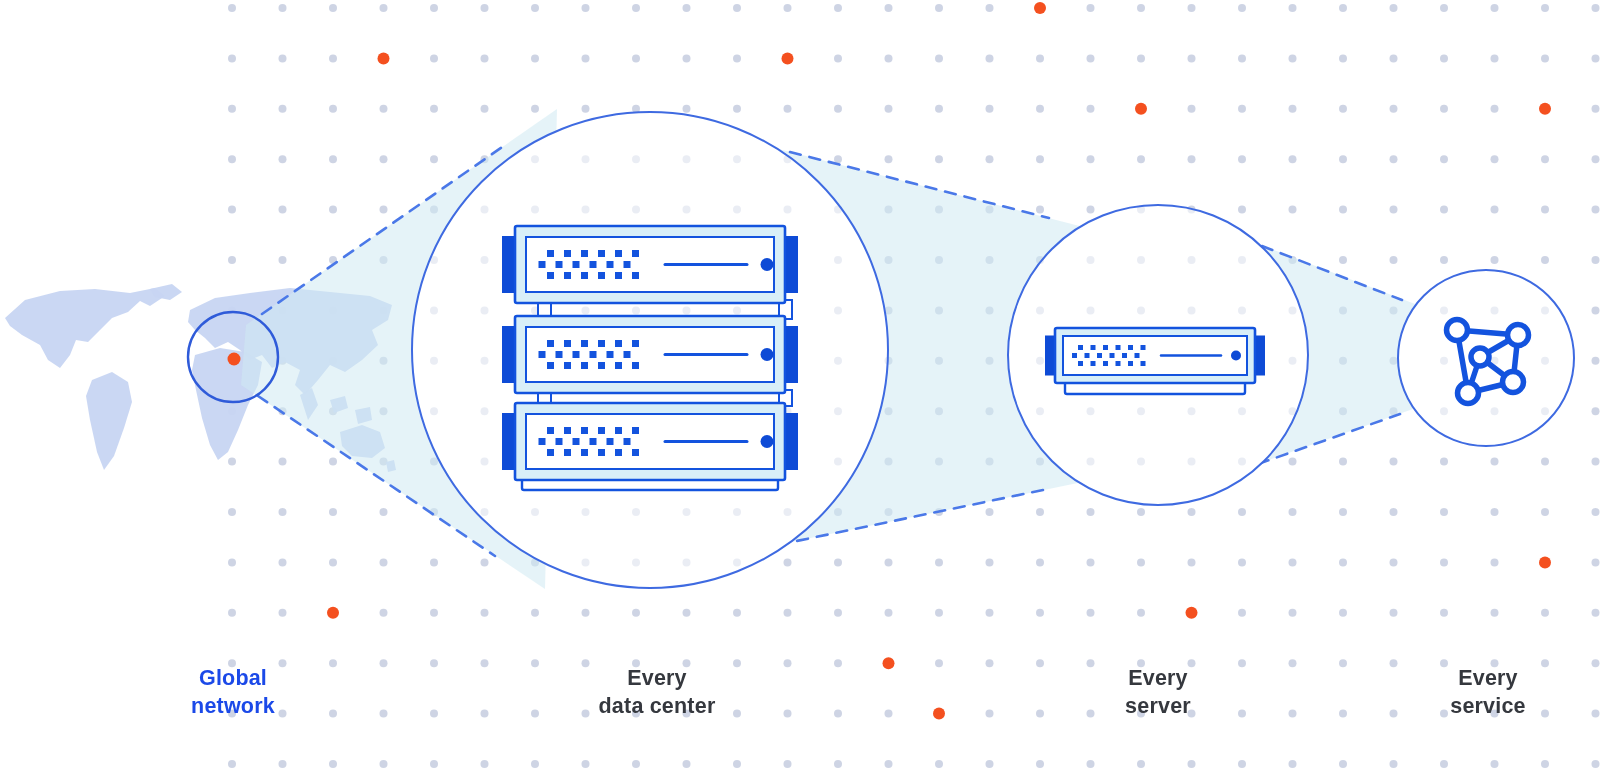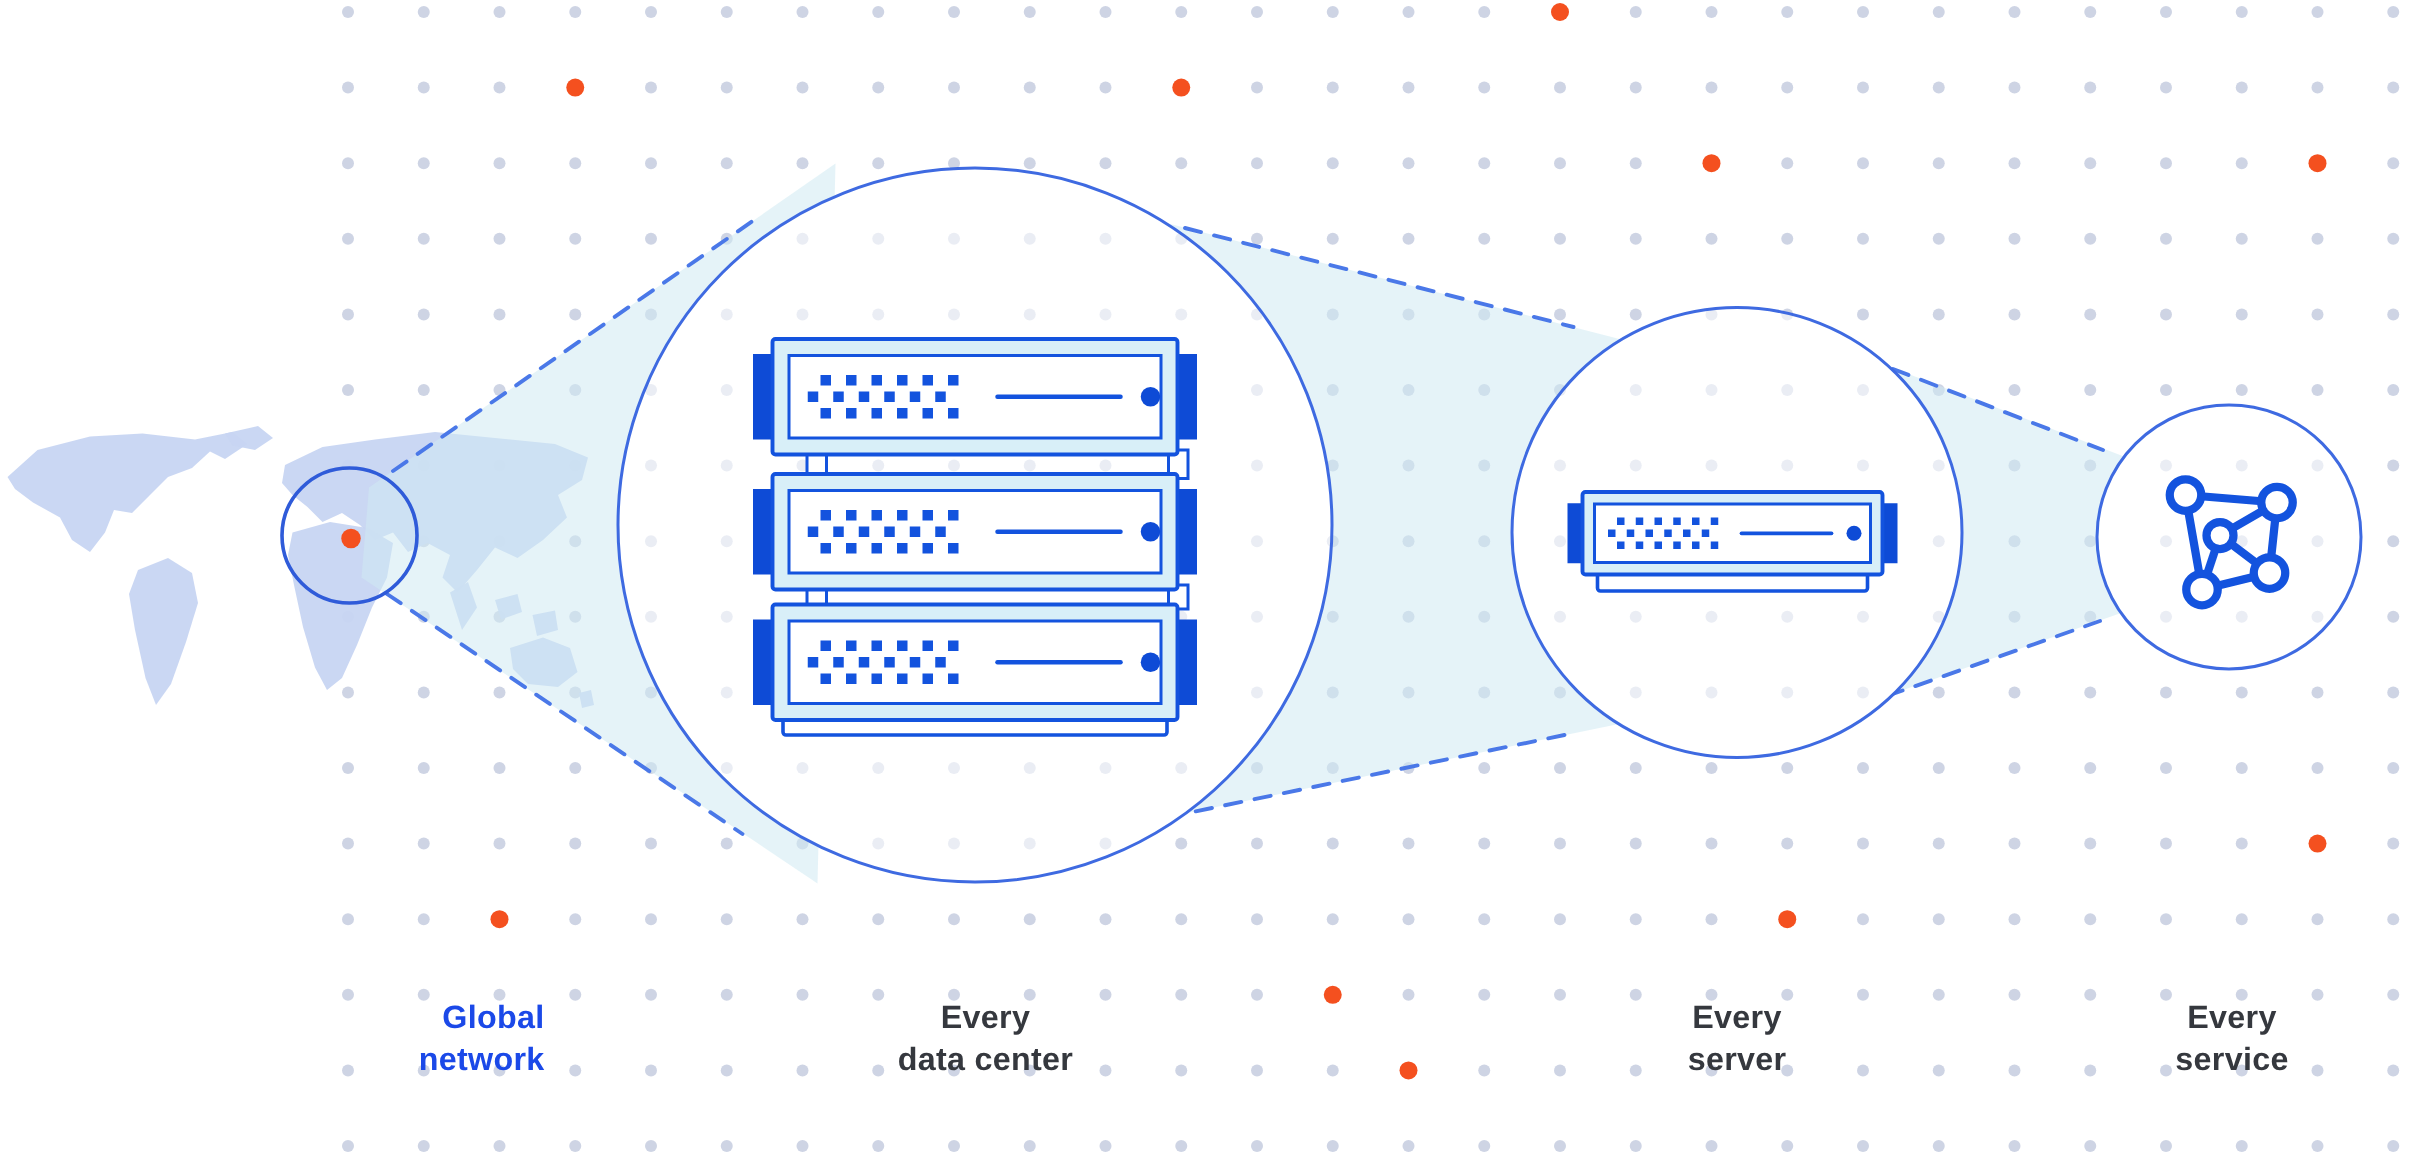--- a/index.html
+++ b/index.html
@@ -7,21 +7,21 @@
     position:relative;width:1620px;height:782px;background:#ffffff;
     overflow:hidden;font-family:"Liberation Sans", sans-serif;
   }
   .stage svg{position:absolute;left:0;top:0;}
   .caption{
     position:absolute;width:260px;top:664px;
     text-align:center;font-weight:bold;font-size:21.5px;line-height:28px;
     white-space:pre-line;letter-spacing:0.2px;
   }
   .caption.dark{color:var(--label-dark,#35383E);}
-  .caption.blue{color:var(--label-blue,#1B49E8);text-align:right;}
+  .caption.blue{color:var(--label-blue,#1B49E8);}
 </style>
 </head>
 <body>
 
 <div class="stage">
   <svg id="scene" width="1620" height="782" viewBox="0 0 1620 782">
     <defs>
       <clipPath id="circlesClip">
           <circle cx="650" cy="350" r="238"></circle>
           <circle cx="1158" cy="355" r="150"></circle>

